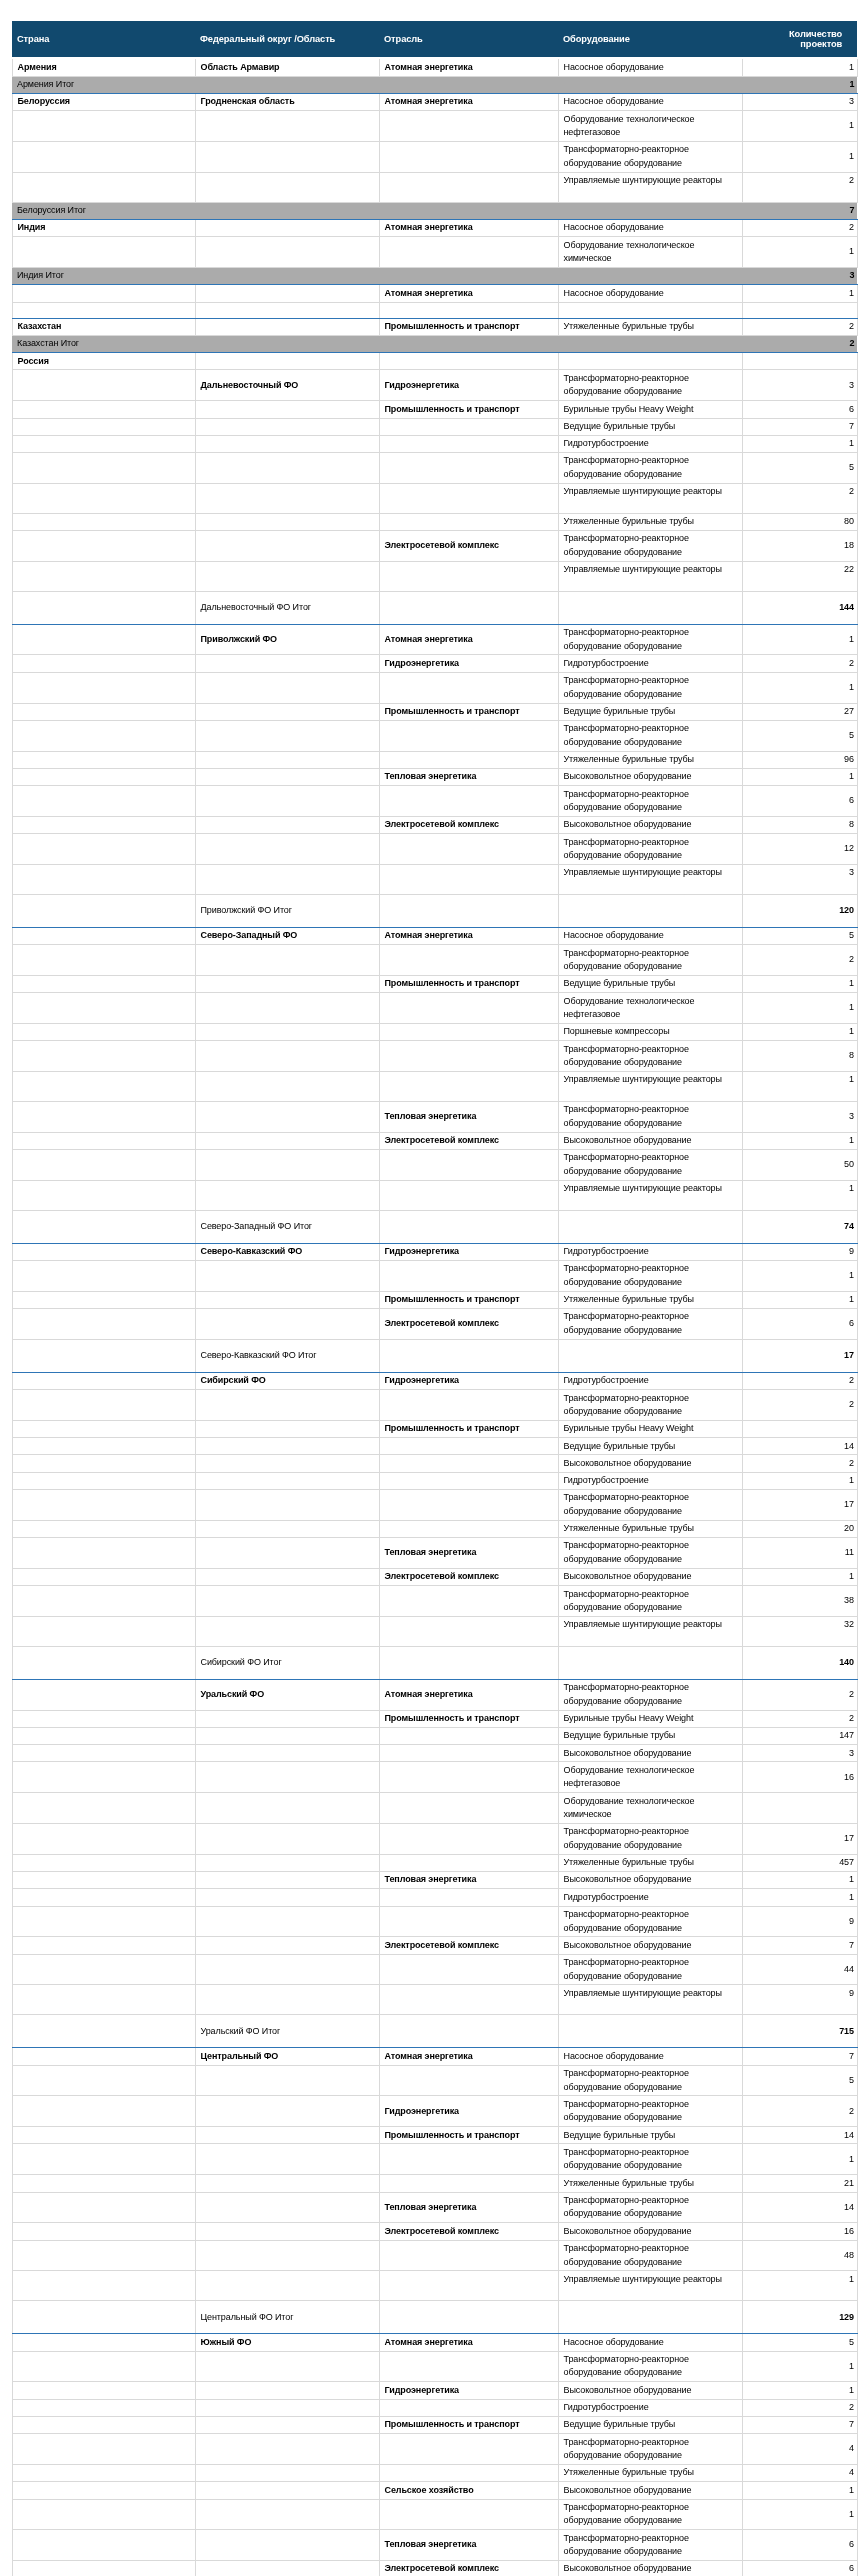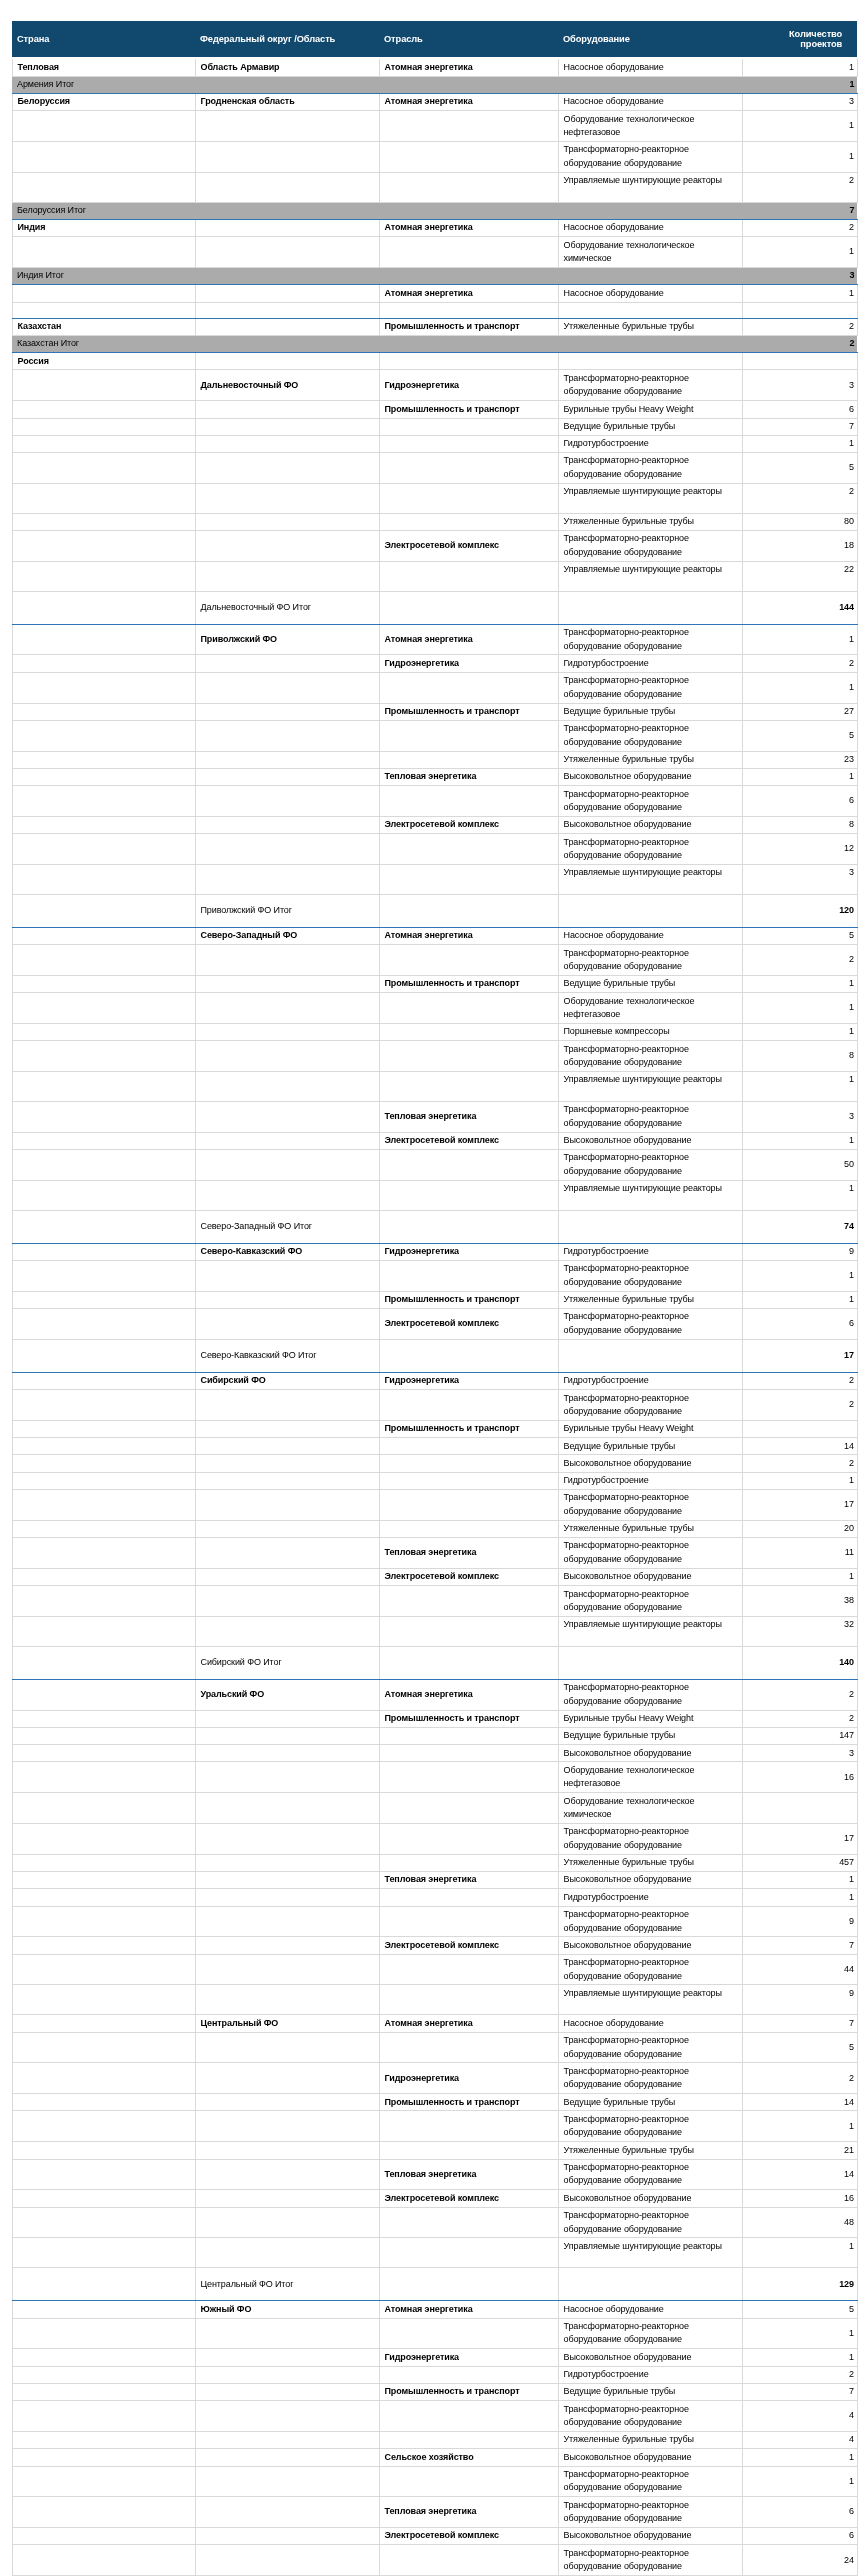--- a/index.html
+++ b/index.html
@@ -45,21 +45,21 @@
       <tr>
         <th>Страна</th>
         <th>Федеральный округ /Область</th>
         <th>Отрасль</th>
         <th>Оборудование</th>
         <th class="num">Количество проектов</th>
       </tr>
     </thead>
     <tbody id="tbody">
         <tr class="d">
-          <td class="b">Тепловая</td>
+          <td class="b">Армения</td>
           <td class="b">Область Армавир</td>
           <td class="b">Атомная энергетика</td>
           <td>Насосное оборудование</td>
           <td class="v">1</td>
         </tr>
         <tr class="ct">
           <td colspan="4">Армения Итог</td>
           <td class="v">1</td>
         </tr>
         <tr class="d">
@@ -247,21 +247,21 @@
           <td></td>
           <td></td>
           <td>Трансформаторно-реакторное оборудование оборудование</td>
           <td class="v">5</td>
         </tr>
         <tr class="d">
           <td></td>
           <td></td>
           <td></td>
           <td>Утяжеленные бурильные трубы</td>
-          <td class="v">23</td>
+          <td class="v">96</td>
         </tr>
         <tr class="d">
           <td></td>
           <td></td>
           <td class="b">Тепловая энергетика</td>
           <td>Высоковольтное оборудование</td>
           <td class="v">1</td>
         </tr>
         <tr class="d">
           <td></td>
@@ -598,20 +598,27 @@
           <td></td>
           <td>Трансформаторно-реакторное оборудование оборудование</td>
           <td class="v">44</td>
         </tr>
         <tr class="d tall">
           <td></td>
           <td></td>
           <td></td>
           <td>Управляемые шунтирующие реакторы</td>
           <td class="v">9</td>
+        </tr>
+        <tr class="ft">
+          <td></td>
+          <td>Уральский ФО Итог</td>
+          <td></td>
+          <td></td>
+          <td class="v">715</td>
         </tr>
         <tr class="d">
           <td></td>
           <td class="b">Центральный ФО</td>
           <td class="b">Атомная энергетика</td>
           <td>Насосное оборудование</td>
           <td class="v">7</td>
         </tr>
         <tr class="d">
           <td></td>

